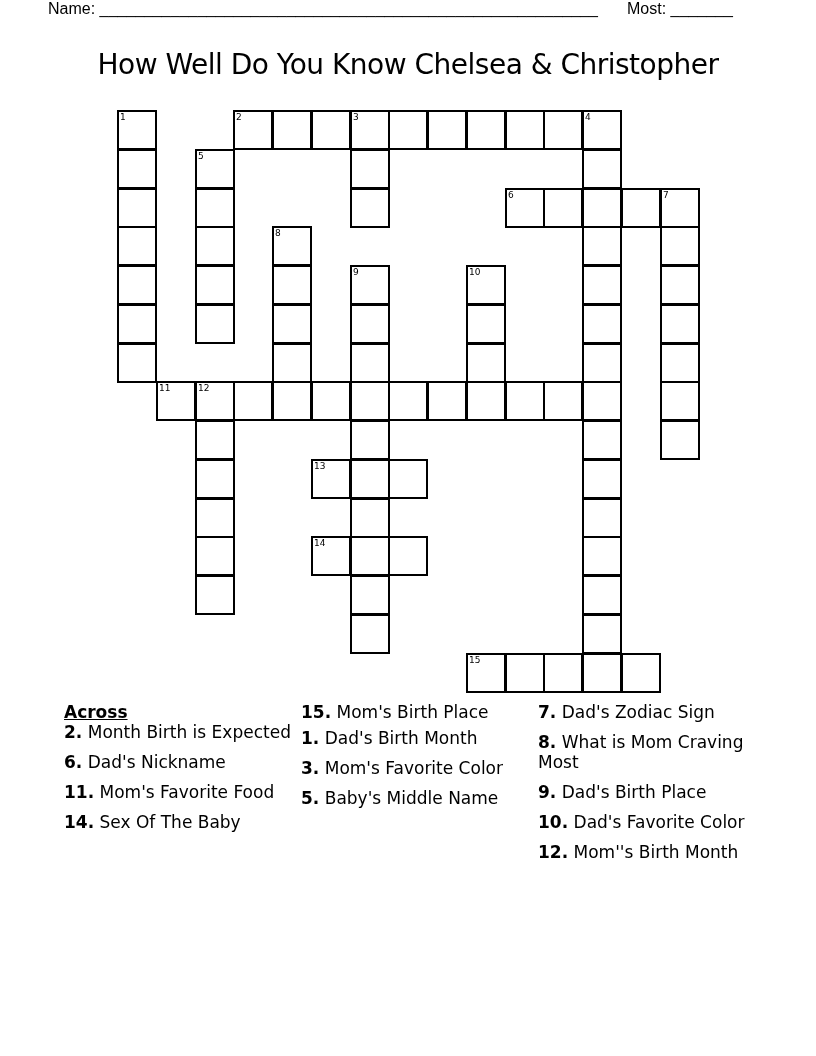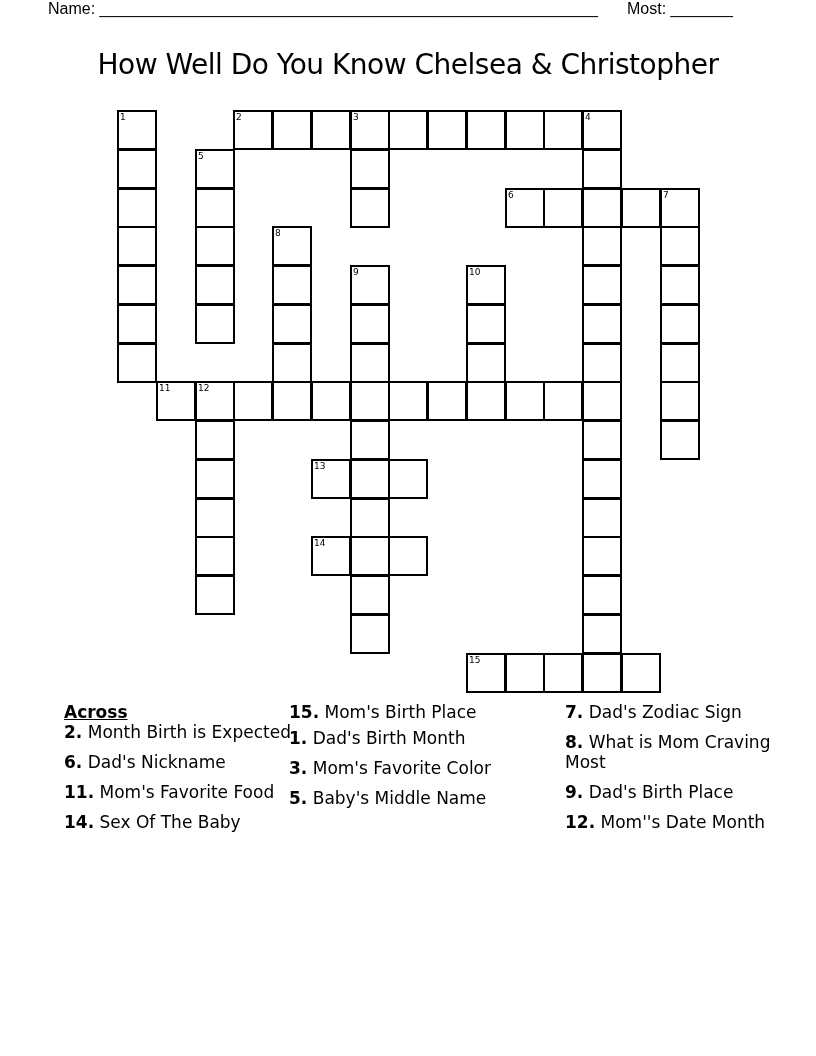--- a/index.html
+++ b/index.html
@@ -5,22 +5,22 @@
   html, body { margin: 0; padding: 0; background: #ffffff; }
   body { width: 816px; height: 1056px; position: relative; overflow: hidden; font-family: "DejaVu Sans", sans-serif; color: #000; }
   .header-line { position: absolute; top: 0; left: 48px; font-family: "Liberation Sans", sans-serif; font-size: 16px; line-height: 18px; }
   .header-date { position: absolute; top: 0; left: 627px; font-family: "Liberation Sans", sans-serif; font-size: 16px; line-height: 18px; }
   .title { position: absolute; top: 48px; left: 0; width: 816px; text-align: center; font-family: "DejaVu Sans", sans-serif; font-size: 28px; letter-spacing: -0.5px; }
   .grid { position: absolute; left: 0; top: 0; width: 816px; height: 700px; }
   .cell { position: absolute; box-sizing: border-box; width: 40px; height: 40px; border: 2px solid #000; background: #fff; }
   .cell .num { position: absolute; left: 1px; top: 0px; font-family: "DejaVu Sans", sans-serif; font-size: 9px; line-height: 10px; }
   .clues { position: absolute; top: 702px; font-family: "DejaVu Sans", sans-serif; font-size: 17px; line-height: 20px; }
   .col1 { left: 64px; width: 232px; }
-  .col2 { left: 289px; width: 232px; }
-  .col3 { left: 565px; width: 240px; }
+  .col2 { left: 301px; width: 232px; }
+  .col3 { left: 538px; width: 240px; }
   .clue-head { font-weight: bold; text-decoration: underline; margin-bottom: 0px; }
   .clue { margin-bottom: 10px; }
   .clue .n { font-weight: bold; }
 </style>
 </head>
 <body>
 
 <div class="header-line">Name: ________________________________________________________</div>
 <div class="header-date">Most: _______</div>
 
@@ -159,14 +159,15 @@
   <div class="clue" style="margin-bottom:6px"><span class="n">15</span><span class="n">.</span> <span>Mom's Birth Place</span></div>
   <div class="clue"><span class="n">1</span><span class="n">.</span> <span>Dad's Birth Month</span></div>
   <div class="clue"><span class="n">3</span><span class="n">.</span> <span>Mom's Favorite Color</span></div>
   <div class="clue"><span class="n">5</span><span class="n">.</span> <span>Baby's Middle Name</span></div>
 </div>
 
 <div class="clues col3">
   <div class="clue"><span class="n">7</span><span class="n">.</span> <span>Dad's Zodiac Sign</span></div>
   <div class="clue"><span class="n">8</span><span class="n">.</span> <span>What is Mom Craving Most</span></div>
   <div class="clue"><span class="n">9</span><span class="n">.</span> <span>Dad's Birth Place</span></div>
-  <div class="clue"><span class="n">12</span><span class="n">.</span> <span>Mom''s Date Month</span></div>
+  <div class="clue"><span class="n">10</span><span class="n">.</span> <span>Dad's Favorite Color</span></div>
+  <div class="clue"><span class="n">12</span><span class="n">.</span> <span>Mom''s Birth Month</span></div>
 </div>
 
 </body></html>

